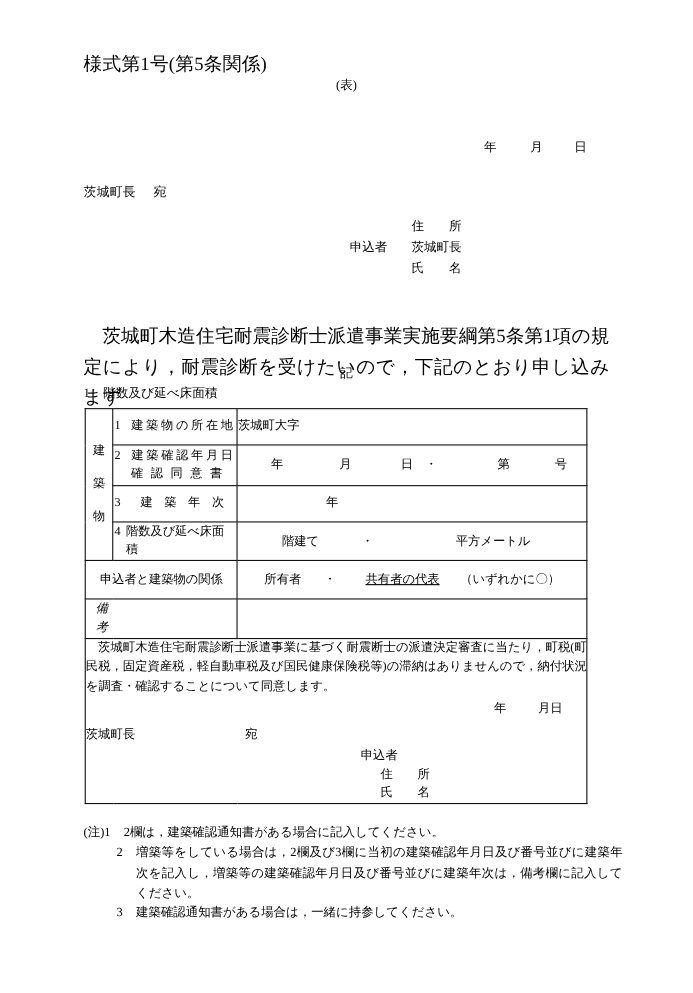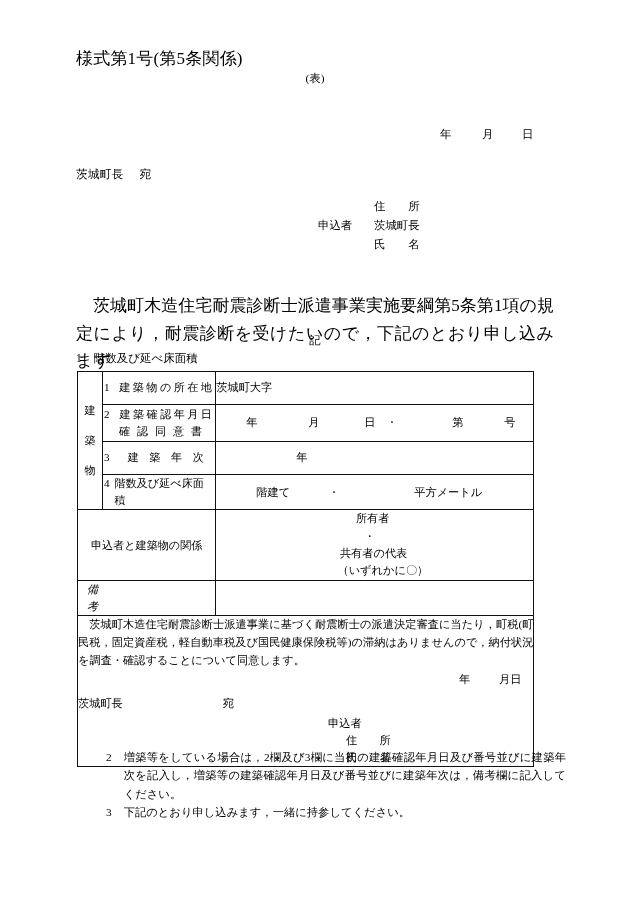--- a/index.html
+++ b/index.html
@@ -180,41 +180,40 @@
     padding: 0 14px 0 40px;
   }
   .val-row4 .kai { width: 72px; }
   .val-row4 .dot { width: 86px; }
   .val-row4 .sq { }
 
   .val-rel {
     display: flex;
     align-items: center;
     padding: 0 8px 0 24px;
-    flex-direction: column;
   }
   .val-rel .owner { width: 54px; }
   .val-rel .dot { width: 38px; }
-  .val-rel .rep { width: 86px; }
+  .val-rel .rep { width: 86px; text-decoration: underline; }
   .val-rel .note { }
 
   
   .consent-cell {
     padding: 7px 9px 8px 9px;
     font-size: 11.2px;
     line-height: 1.58;
   }
   .consent-cell p {
     margin: 0;
     text-indent: 1em;
     text-align: justify;
   }
   .consent-date {
     text-align: right;
-    padding-right: 12px;
+    padding-right: 22px;
     margin-top: 2px;
   }
   .consent-date .dl-y { width: 42px; display: inline-block; }
   .consent-date .dl-m { width: 40px; display: inline-block; }
   .consent-to {
     margin-top: 6px;
     display: block;
   }
   .consent-to .mark { margin-left: 100px; }
   .consent-applicant {
@@ -402,23 +401,27 @@
             <div class="row ind">
               <span>氏　　名</span>
             </div>
           </div>
         </td>
       </tr>
     </tbody>
   </table>
 
   <div class="abs notes">
+    <div class="nrow">
+      <span class="nlead">(注)1</span>
+      <span class="ntext" style="padding-left:12px;">2欄は，建築確認通知書がある場合に記入してください。</span>
+    </div>
     <div class="nrow n2">
       <span class="nlead">2</span>
       <span class="ntext" style="padding-left:12px;">増築等をしている場合は，2欄及び3欄に当初の建築確認年月日及び番号並びに建築年次を記入し，増築等の建築確認年月日及び番号並びに建築年次は，備考欄に記入してください。</span>
     </div>
     <div class="nrow n2">
       <span class="nlead">3</span>
-      <span class="ntext" style="padding-left:12px;">下記のとおり申し込みます，一緒に持参してください。</span>
+      <span class="ntext" style="padding-left:12px;">建築確認通知書がある場合は，一緒に持参してください。</span>
     </div>
   </div>
 
 </div>
 
 </body></html>

